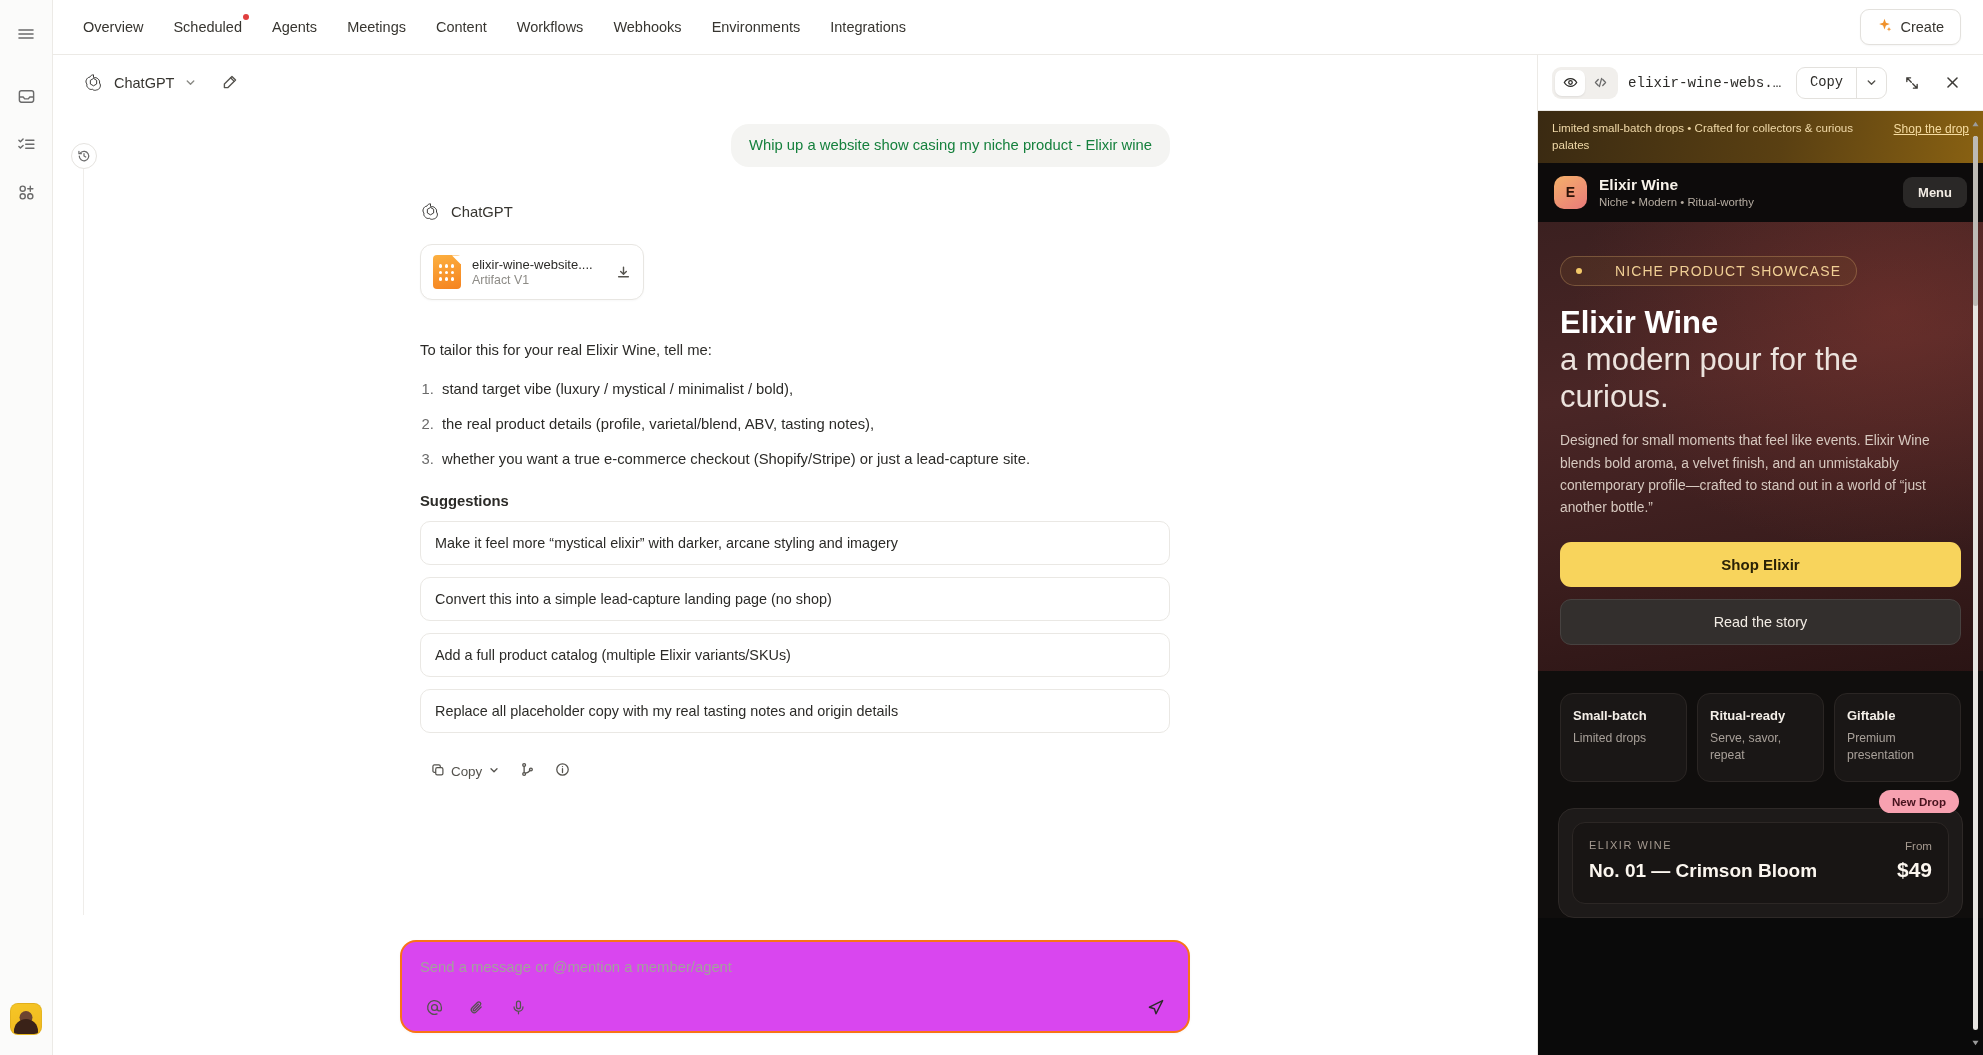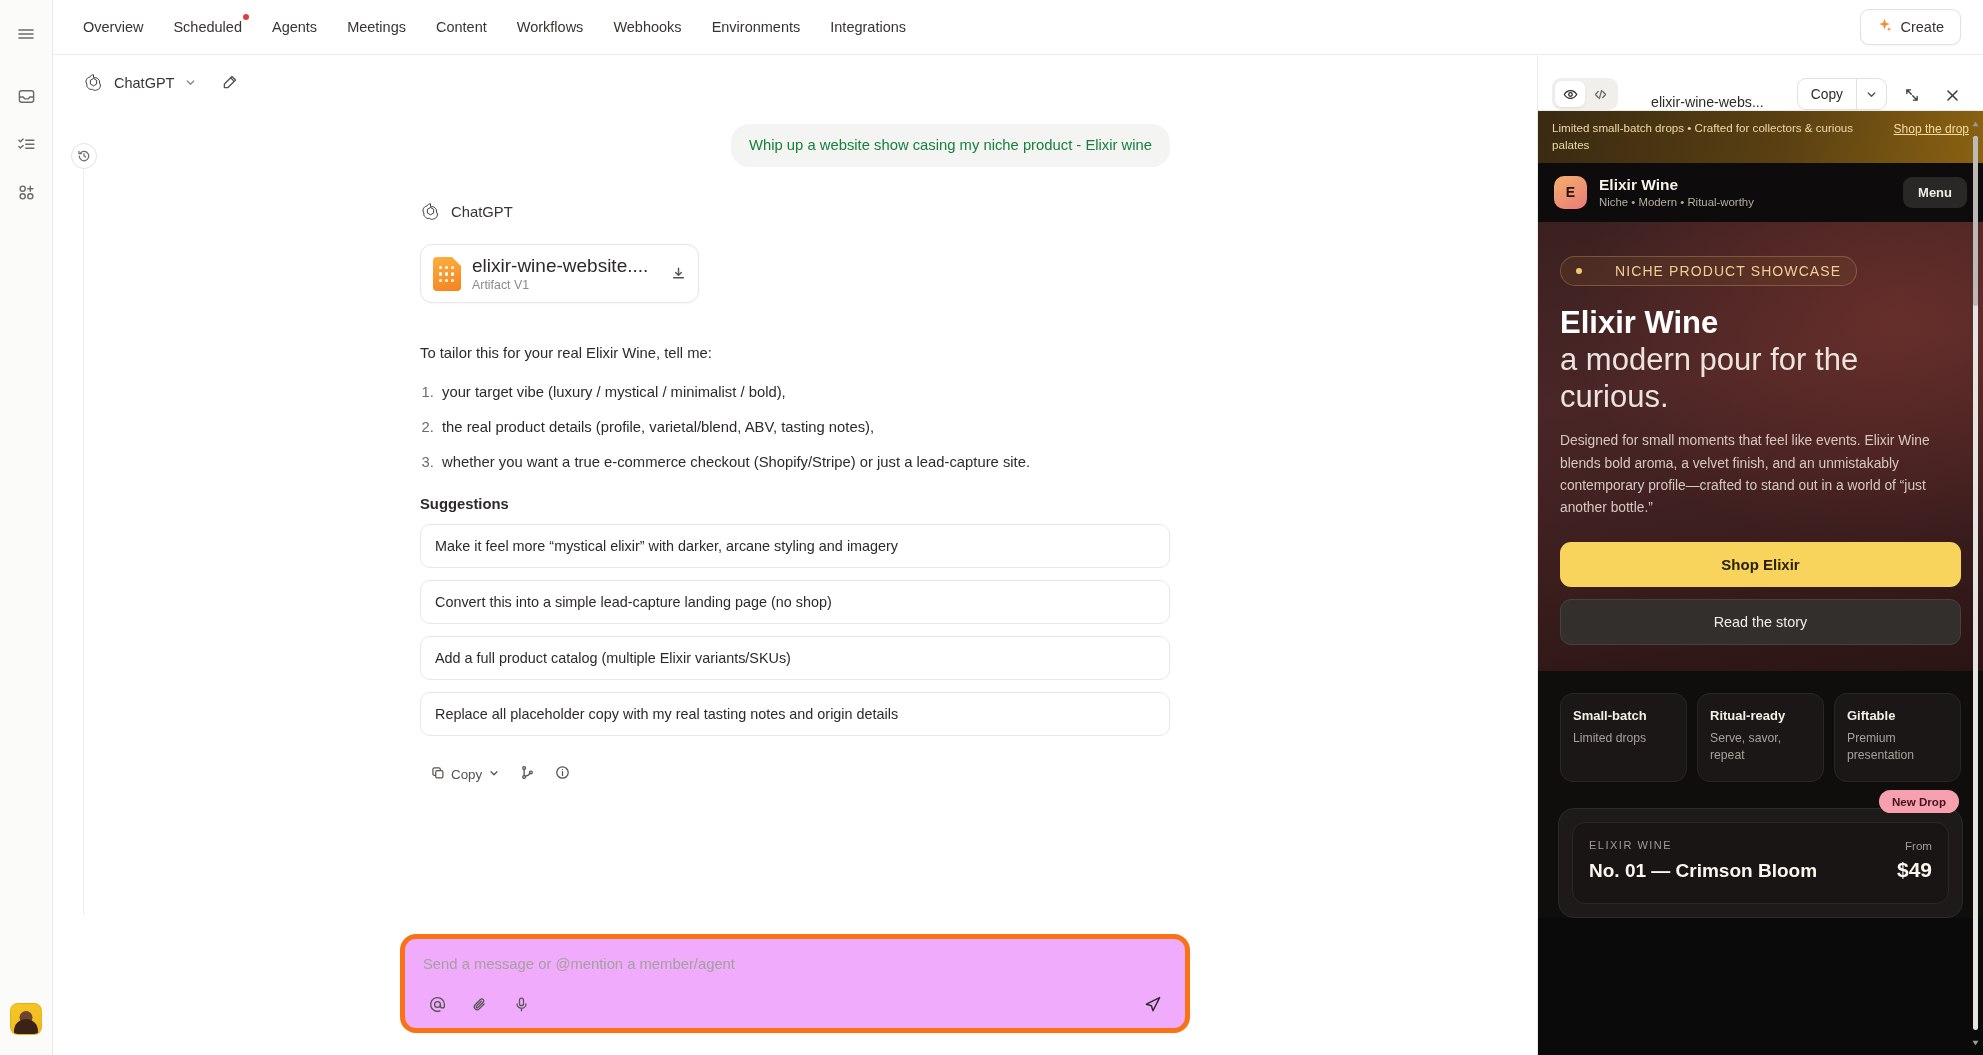--- a/index.html
+++ b/index.html
@@ -118,21 +118,21 @@
   .file-ico::after {
     content:""; position:absolute; top:0; right:0; width:9px; height:9px;
     background:#fff; clip-path: polygon(0 0, 100% 100%, 100% 0);
   }
   .dotgrid {
     position:absolute; left:6px; top:9px; width:16px; height:17px;
     display:grid; grid-template-columns: repeat(3,1fr); gap:2px;
   }
   .dotgrid i { width:3.4px; height:3.4px; border-radius:50%; background:#fff; display:block; }
   .artifact-text { display: flex; flex-direction: column; gap: 1px; }
-  .artifact-name { font-size: 19px; color: #2c2b28; }
+  .artifact-name { font-size: 13px; color: #2c2b28; }
   .artifact-sub { font-size: 12.4px; color: #8d8b86; }
   .dl-ico { margin-left: 12px; color: #55534e; display: flex; }
 
   .para { margin-top: 39px; font-size: 14.8px; color: #2c2b28; line-height: 1.55; }
   ol.steps { margin: 16px 0 0 0; padding-left: 18px; }
   ol.steps li {
     font-size: 14.8px; color: #2c2b28; line-height: 1.55; margin-bottom: 12px;
     padding-left: 4px;
   }
   ol.steps li::marker { color: #6b6b6b; }
@@ -146,22 +146,22 @@
 
   .actions { display: flex; align-items: center; gap: 6px; margin-top: 24px; padding-left: 4px; }
   .act {
     display: flex; align-items: center; gap: 6px; height: 28px; padding: 0 7px;
     border-radius: 7px; color: #55534e; font-size: 13.4px; cursor: pointer;
   }
 
   
   .composer-wrap { padding: 0 20px 22px; flex-shrink: 0; }
   .composer {
-    max-width: 790px; margin: 0 auto; border: 5px solid #f97316;
-    border-radius: 16px; background: #f0abfc; padding: 16px 18px 10px;
+    max-width: 790px; margin: 0 auto; border: 2px solid #f97316;
+    border-radius: 16px; background: #d946ef; padding: 16px 18px 10px;
     box-shadow: 0 1px 3px rgba(0,0,0,.04);
   }
   .composer-input {
     width: 100%; border: none; outline: none; font-size: 14.8px;
     color: #2c2b28; font-family: inherit; background: transparent;
     padding: 0 0 18px 0;
   }
   .composer-input::placeholder { color: #a3a19c; }
   .composer-bar { display: flex; align-items: center; gap: 14px; }
   .cbtn {
@@ -169,22 +169,22 @@
     justify-content: center; color: #55534e; cursor: pointer; border-radius: 6px;
   }
   .send { margin-left: auto; color: #2c2b28; }
 
   
   .panel {
     width: 445px; flex-shrink: 0; display: flex; flex-direction: column;
     background: #fff; height: 1000px;
   }
   .panel-bar {
-    height: 55px; display: flex; align-items: flex-end; gap: 10px;
-    padding: 0 16px 0 14px; flex-shrink: 0;
+    height: 55px; display: flex; align-items: center; gap: 10px;
+    padding: 0 16px 0 14px; flex-shrink: 0; font-family: Liberation Mono, monospace;
   }
   .seg {
     display: flex; background: #f1efec; border-radius: 9px; padding: 3px;
   }
   .seg-btn {
     width: 30px; height: 26px; display: flex; align-items: center;
     justify-content: center; border-radius: 7px; color: #6b6b6b; cursor: pointer;
   }
   .seg-btn.on { background: #fff; color: #2c2b28; box-shadow: 0 1px 2px rgba(0,0,0,.08); }
   .panel-title {
@@ -473,21 +473,21 @@
                 <svg width="15" height="15" viewBox="0 0 16 16" fill="none" stroke="currentColor" stroke-width="1.5" stroke-linecap="round" stroke-linejoin="round">
                   <path d="M8 2.4v7.2M5 7l3 3 3-3"></path>
                     <path d="M2.8 12.6h10.4"></path>
                 </svg>
               </span>
             </div>
 
             <div class="para">To tailor this for your real Elixir Wine, tell me:</div>
 
             <ol class="steps">
-              <li>your target vibe (luxury / mystical / minimalist / bold),</li>
+              <li>stand target vibe (luxury / mystical / minimalist / bold),</li>
               <li>the real product details (profile, varietal/blend, ABV, tasting notes),</li>
               <li>whether you want a true e-commerce checkout (Shopify/Stripe) or just a lead-capture site.</li>
             </ol>
 
             <div class="sugg-title">Suggestions</div>
             <div class="sugg">Make it feel more “mystical elixir” with darker, arcane styling and imagery</div>
             <div class="sugg">Convert this into a simple lead-capture landing page (no shop)</div>
             <div class="sugg">Add a full product catalog (multiple Elixir variants/SKUs)</div>
             <div class="sugg">Replace all placeholder copy with my real tasting notes and origin details</div>
 

